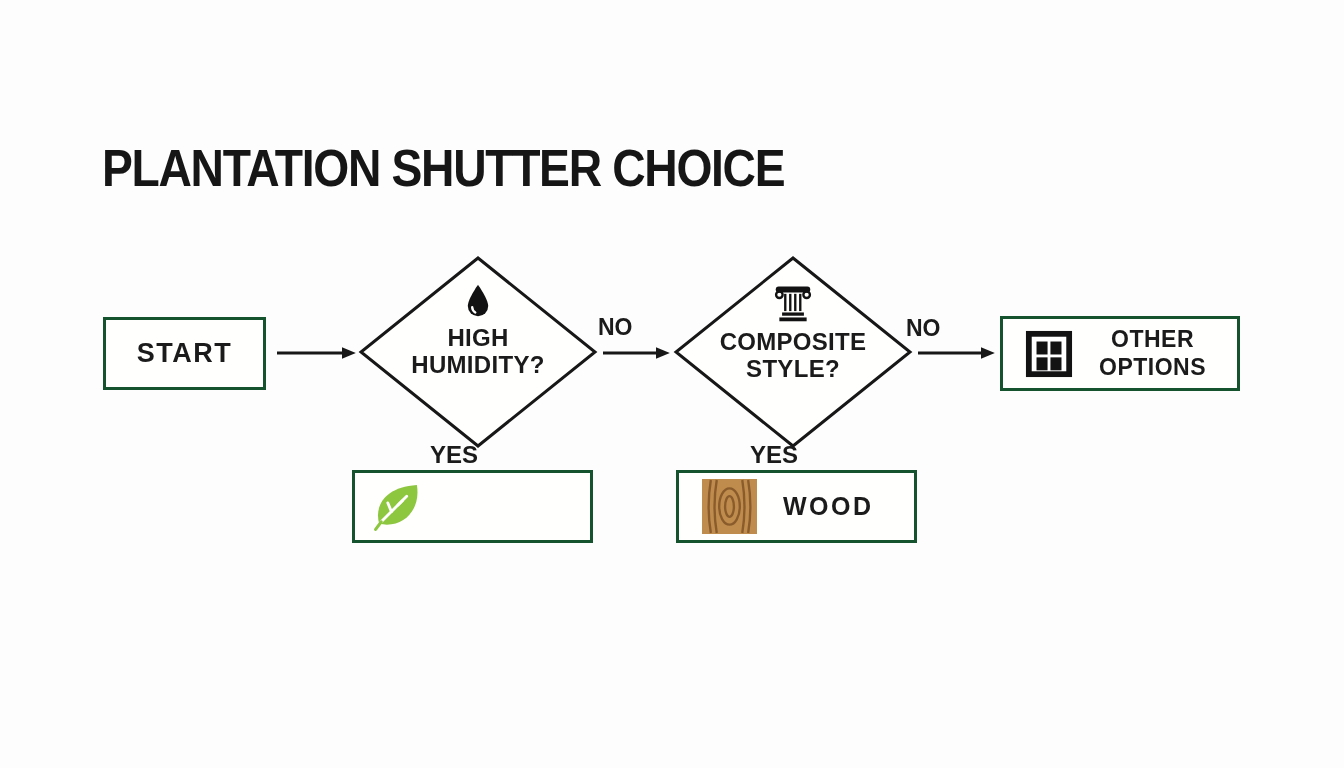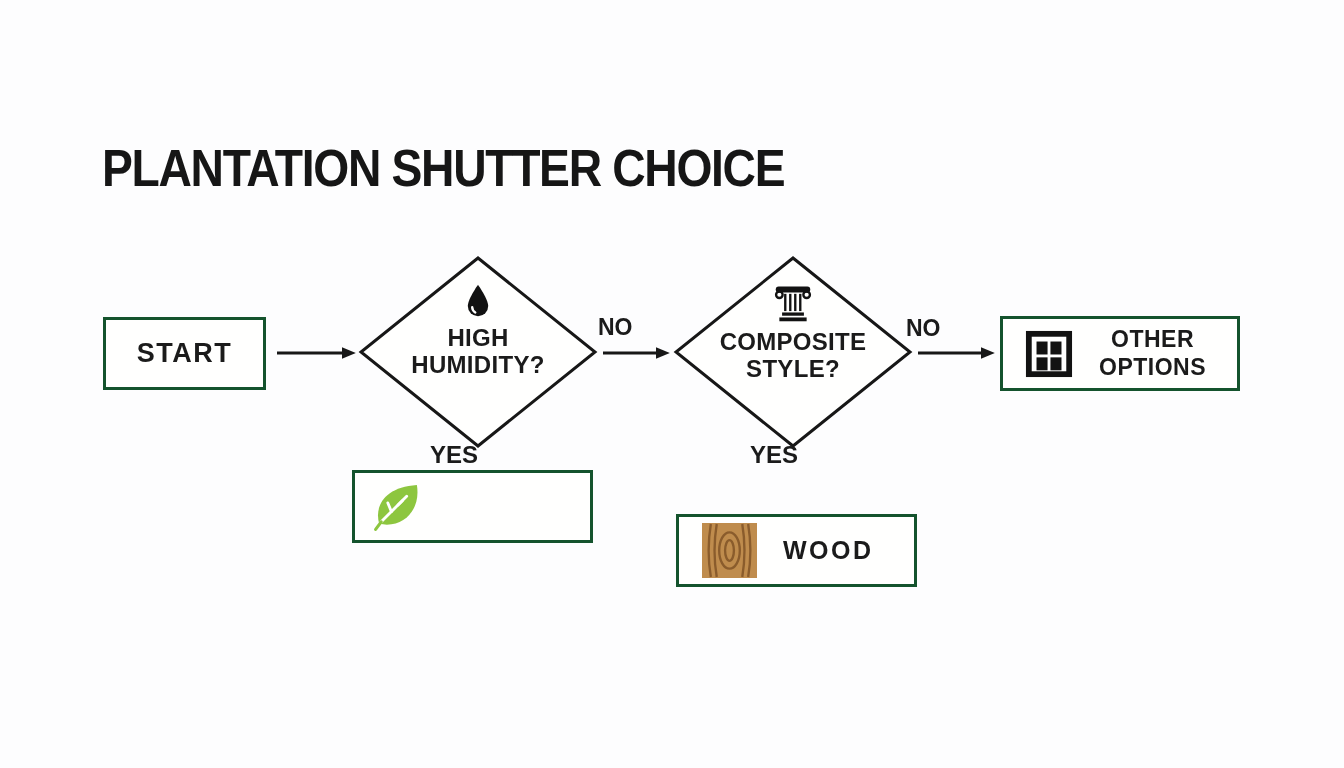--- a/index.html
+++ b/index.html
@@ -43,21 +43,21 @@
     position: absolute; font-weight: bold; color: #1b1b1b;
   }
   .no-1  { left: 598px; top: 314px; width: 70px; font-size: 23px; }
   .no-2  { left: 906px; top: 315px; width: 70px; font-size: 23px; }
   .yes-1 { left: 430px; top: 441px; width: 80px; font-size: 24px; }
   .yes-2 { left: 750px; top: 441px; width: 80px; font-size: 24px; }
 
   .result-box { justify-content: flex-start; }
   .other-box     { left: 1000px; top: 316px; width: 240px; height: 75px; padding-left: 22px; gap: 26px; }
   .composite-box { left: 352px;  top: 470px; width: 241px; height: 73px; padding-left: 15px; gap: 22px; }
-  .wood-box      { left: 676px;  top: 470px; width: 241px; height: 73px; padding-left: 23px; gap: 26px; margin-top: 44px; }
+  .wood-box      { left: 676px;  top: 470px; width: 241px; height: 73px; padding-left: 23px; gap: 26px; }
 
   .result-label { font-size: 25px; font-weight: bold; letter-spacing: 0.5px; color: #1b1b1b; }
   .wood-label { letter-spacing: 2.5px; }
   .two-line { font-size: 23px; font-weight: bold; line-height: 1.18; letter-spacing: 0.5px; text-align: center; color: #1b1b1b; }
 
   .icon { flex: 0 0 auto; display: block; }
 </style>
 </head>
 <body>
 

